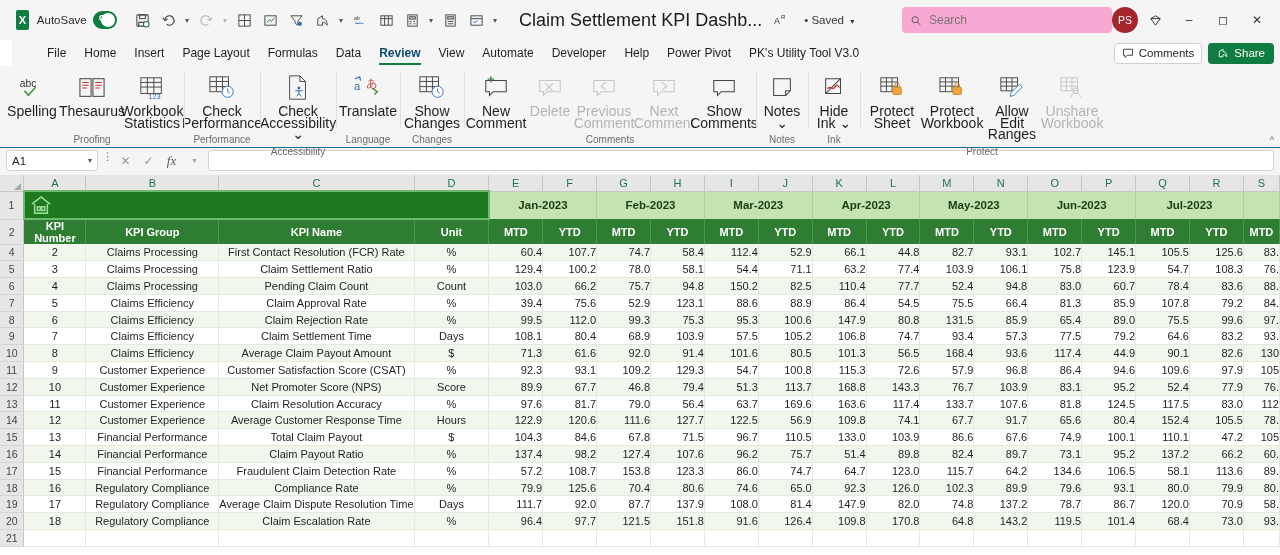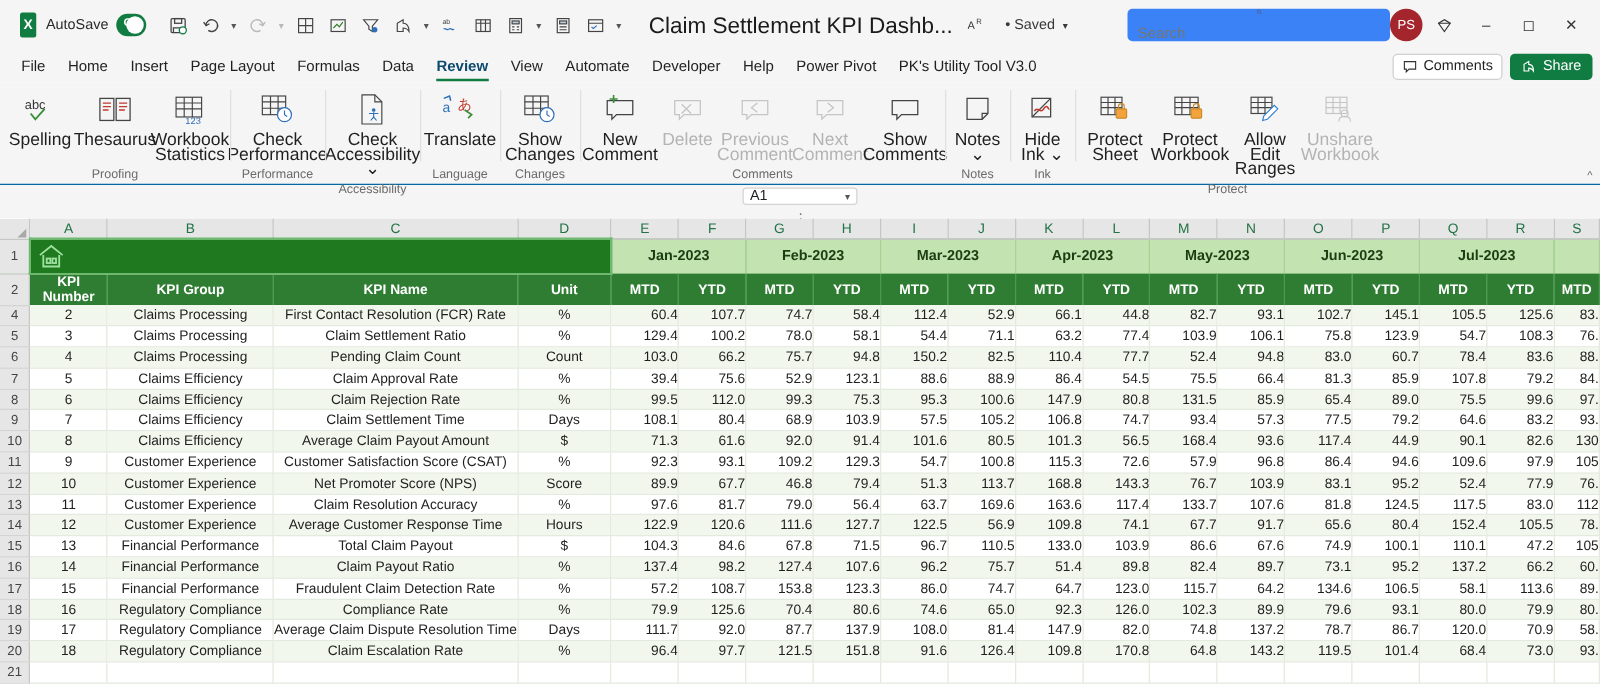--- a/index.html
+++ b/index.html
@@ -39,43 +39,42 @@
     color: #383838; cursor: pointer; flex: none;
   }
   .tb-caret { width: 12px; height: 26px; display:flex; align-items:center; justify-content:center;
     font-size: 8px; color: #555; cursor: pointer; flex:none; }
   .doc-title {
     font-size: 18px; color: #1a1a1a; margin-left: 18px; white-space: nowrap;
     cursor: pointer;
   }
   .saved-status { font-size: 11.5px; color: #383838; margin-left: 10px; cursor: pointer; white-space: nowrap;}
   .search-box {
-    margin-left: 48px; width: 318px; height: 26px; background: #3b82f6;
+    margin-left: 48px; width: 318px; height: 26px; background: #f9a8d4;
     border-radius: 4px; display: flex; align-items: center; padding: 0 8px; gap: 7px;
     cursor: text;
-    flex-direction: column;
   }
   .search-box input {
     border: none; background: transparent; outline: none; font-size: 12px;
     color: #333; width: 100%; font-family: "Liberation Sans", sans-serif;
   }
   .avatar {
     width: 26px; height: 26px; border-radius: 50%; background: #a4262c; color: #fff;
     font-size: 10.5px; display: flex; align-items: center; justify-content: center;
     margin-left: auto; cursor: pointer; flex: none;
   }
   .win-btn {
     width: 34px; height: 30px; display: flex; align-items: center; justify-content: center;
     font-size: 12px; color: #333; cursor: pointer; flex: none;
   }
 
   
   .ribbon-tabs {
     height: 26px; display: flex; align-items: stretch; background: #f5f5f5;
-    padding-left: 8px; font-size: 12px; position: relative;
+    padding-left: 26px; font-size: 12px; position: relative; margin-left: 12px;
   }
   .rtab {
     padding: 0 9px; display: flex; align-items: center; color: #1f1f1f; cursor: pointer;
     white-space: nowrap; position: relative;
   }
   .rtab.active { color: #0c4a6e; font-weight: bold; }
   .rtab.active::after {
     content: ""; position: absolute; left: 9px; right: 9px; bottom: 1px;
     height: 2px; background: #107c41;
   }
@@ -118,22 +117,22 @@
     font-size: 14px; line-height: 11.5px; text-align: center; color: #1f1f1f; margin-top: 2px;
   }
   .rbtn.disabled { cursor: default; }
   .rbtn.disabled .lbl { color: #b4b4b4; }
   .ribbon-collapse {
     position: absolute; right: 6px; bottom: 2px; font-size: 9px; color: #666; cursor: pointer;
   }
 
   
   .formula-row {
-    height: 27px; display: flex; align-items: center; background: #f5f5f5;
-    padding: 2px 6px 3px 6px; gap: 4px; flex-direction: column;
+    height: 27px; display: flex; align-items: flex-start; background: #f5f5f5;
+    padding: 2px 6px 3px 6px; gap: 4px;
   }
   .namebox {
     width: 92px; height: 21px; background: #fff; border: 1px solid #d4d4d4; border-radius: 3px;
     display: flex; align-items: center; padding: 0 5px; font-size: 11.5px; cursor: text;
   }
   .namebox .nb-caret { margin-left: auto; font-size: 8px; color: #555; }
   .fbar-ico {
     width: 19px; height: 21px; display: flex; align-items: center; justify-content: center;
     font-size: 12px; color: #9a9a9a; cursor: pointer;
   }

